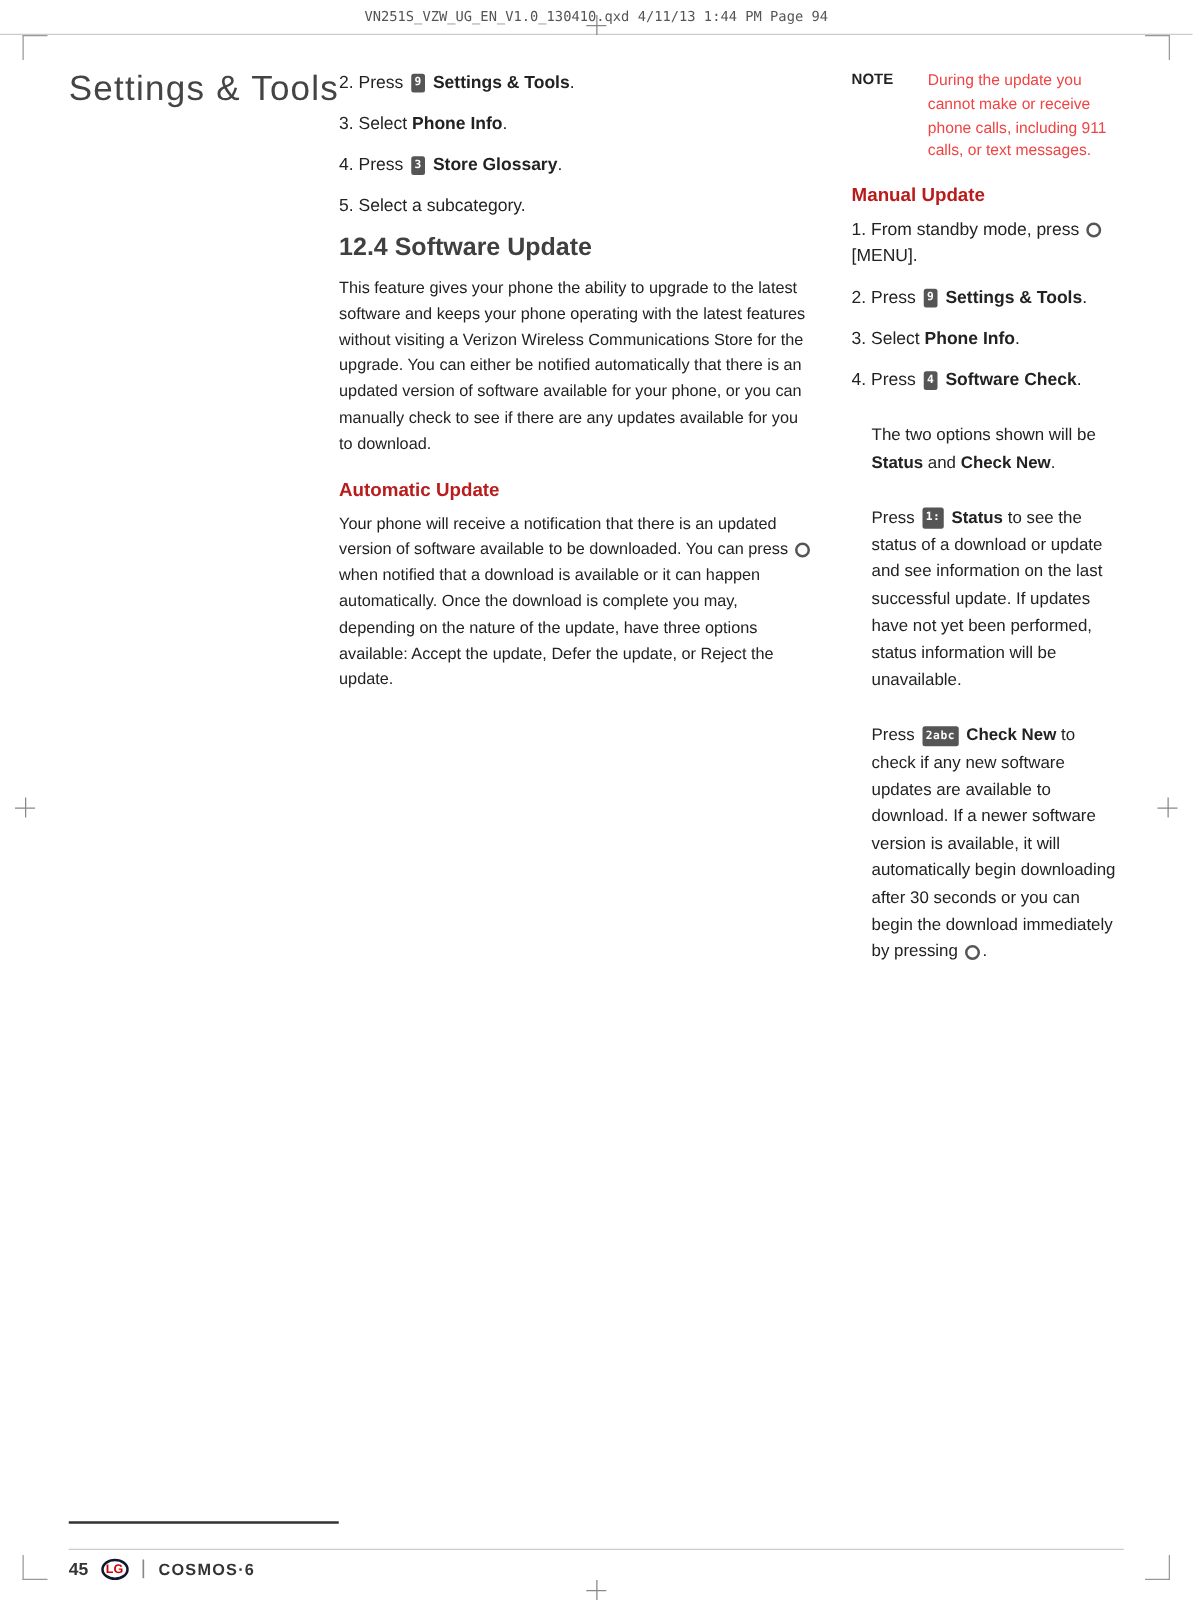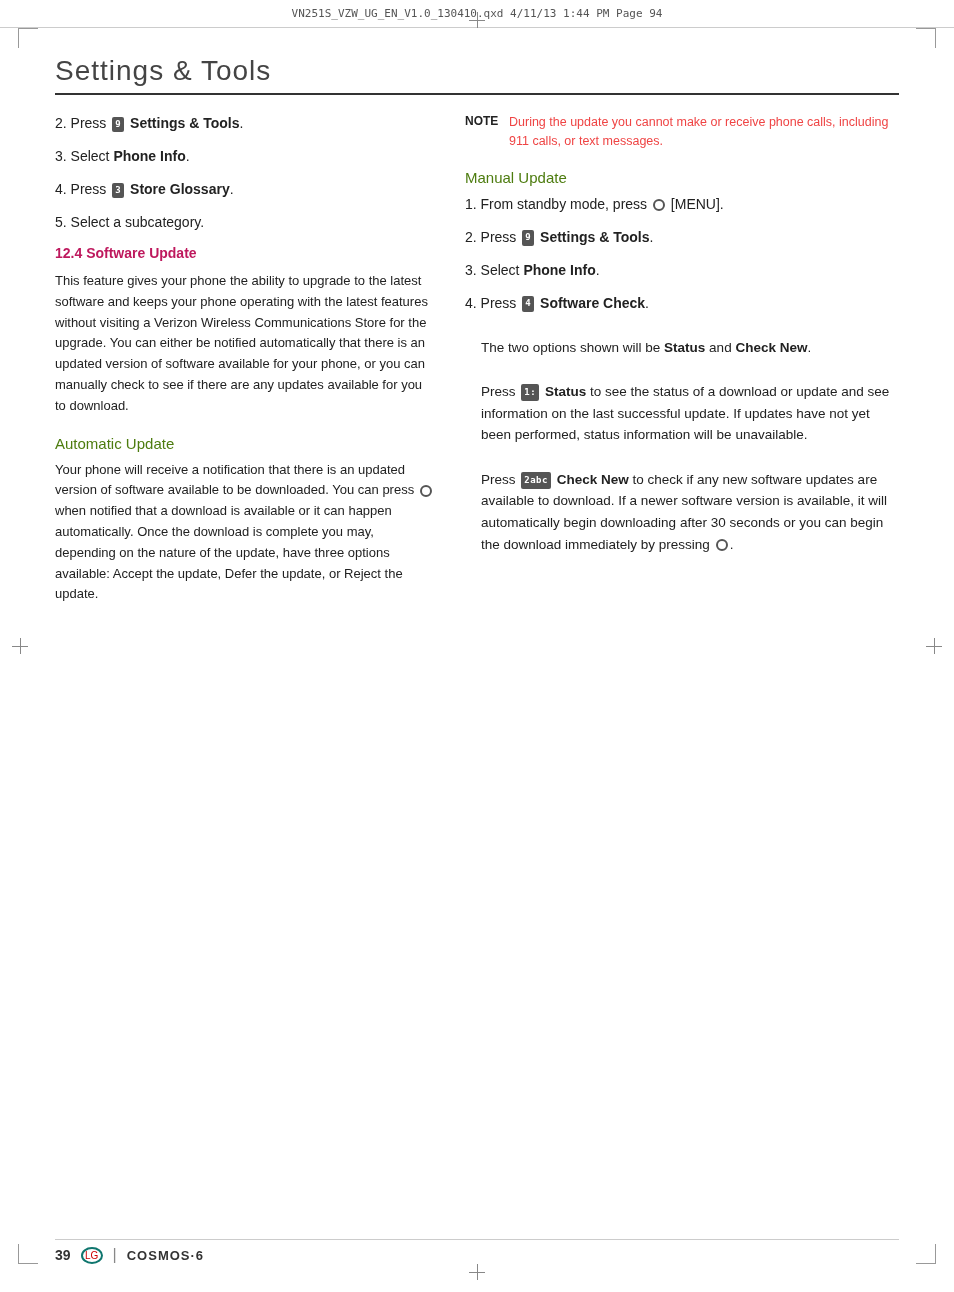--- a/index.html
+++ b/index.html
@@ -125,21 +125,21 @@
     }
 
     
     .content-area {
       position: absolute;
       top: 55px;
       left: 55px;
       right: 55px;
       bottom: 55px;
       display: flex;
-      flex-direction: column;
+      flex-direction: row;
     }
 
     
     .page-title {
       font-family: Arial, Helvetica, sans-serif;
       font-size: 28px;
       font-weight: 300;
       color: #444;
       letter-spacing: 1px;
       padding-bottom: 6px;
@@ -185,47 +185,47 @@
       border-radius: 2px;
       vertical-align: middle;
       font-family: monospace;
       letter-spacing: 0.5px;
       margin: 0 2px;
     }
 
     
     .section-heading {
       font-size: 15px;
-      font-weight: normal;
-      color: #4d7c0f;
+      font-weight: bold;
+      color: #b91c1c;
       margin-top: 18px;
       margin-bottom: 8px;
     }
 
     
     .section-title-red {
-      font-size: 14px;
-      font-weight: bold;
-      color: #be185d;
+      font-size: 20px;
+      font-weight: bold;
+      color: #404040;
       margin-bottom: 10px;
       margin-top: 6px;
     }
 
     
     .body-text {
       font-size: 13px;
       line-height: 1.6;
       margin-bottom: 12px;
     }
 
     
     .note-box {
       display: flex;
       flex-direction: row;
-      gap: 4px;
+      gap: 21px;
       margin-bottom: 14px;
     }
 
     .note-label {
       font-size: 12px;
       font-weight: bold;
       color: #222;
       min-width: 40px;
       padding-top: 1px;
     }
@@ -277,25 +277,25 @@
       font-weight: bold;
       color: #333;
     }
 
     .footer-logo .lg-icon {
       display: inline-flex;
       align-items: center;
       justify-content: center;
       width: 22px;
       height: 17px;
-      border: 2px solid #0f766e;
+      border: 2px solid #0f172a;
       border-radius: 50%;
       color: #cc0000;
       font-size: 10px;
-      font-weight: normal;
+      font-weight: bold;
     }
 
     .footer-product {
       font-size: 13px;
       font-weight: bold;
       color: #333;
       font-family: Arial;
       letter-spacing: 1px;
     }
 
@@ -424,21 +424,21 @@
 
         </div>
 
       </div>
 
     </div>
 
   </div>
 
   <div class="footer-bar">
-    <span class="footer-page-num">39</span>
+    <span class="footer-page-num">45</span>
     <div class="footer-logo">
       <span class="lg-icon">LG</span>
     </div>
     <span class="separator-pipe">|</span>
     <span class="footer-product">COSMOS·6</span>
   </div>
 
 </div>
 
 </body></html>

